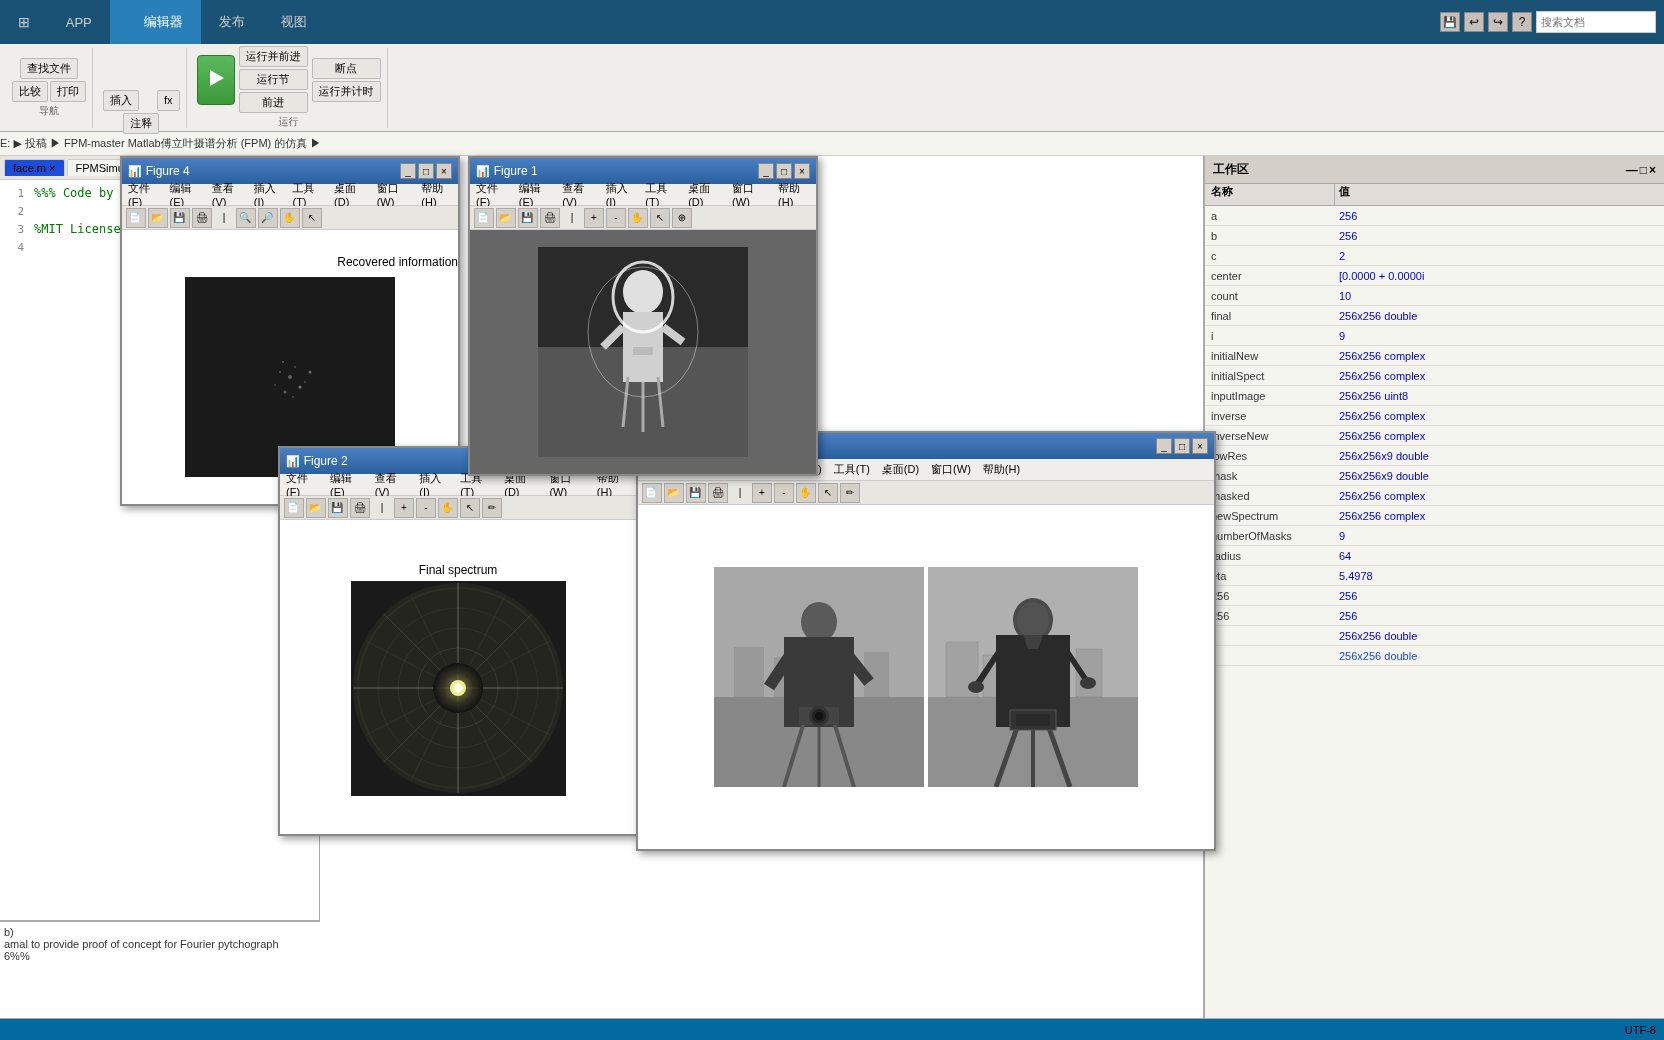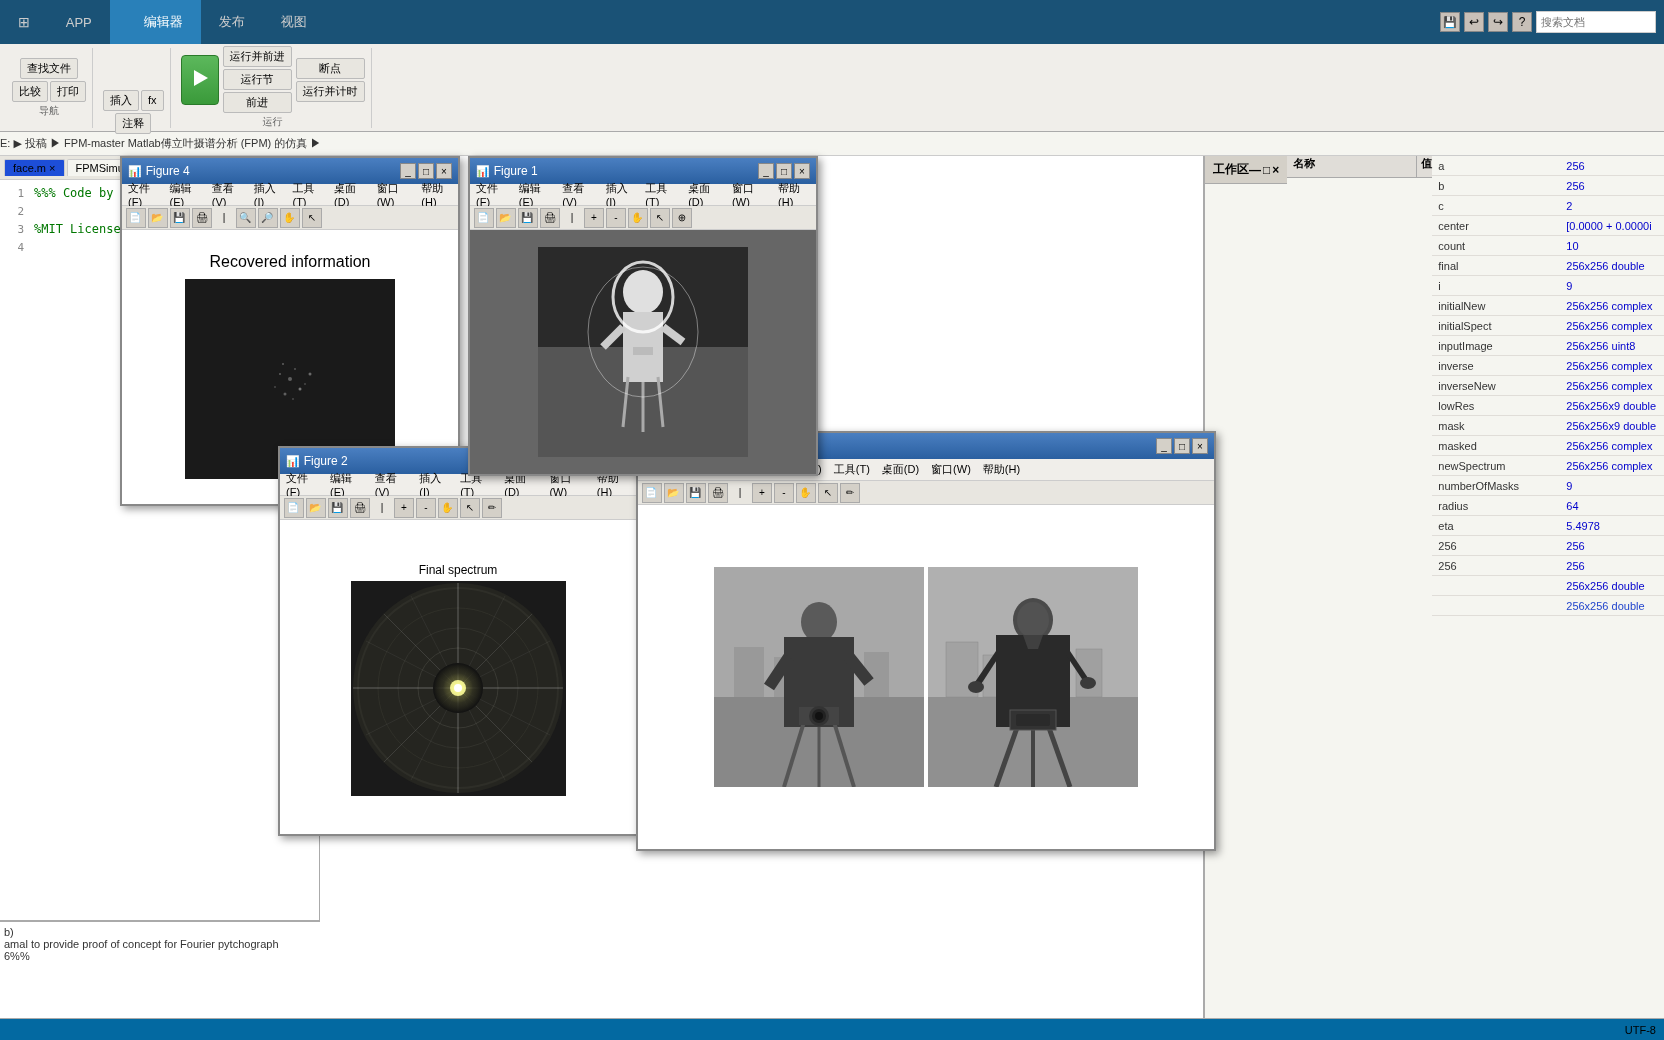--- a/index.html
+++ b/index.html
@@ -84,21 +84,21 @@
     .bottom-panel {
       position: absolute; bottom: 0; left: 0; width: 320px; height: 120px;
       background: #fff; border-top: 2px solid #aaa; font-size: 11px; padding: 4px;
       color: #333; overflow: hidden;
     }
 
     
     .workspace-panel {
       position: absolute; right: 0; top: 0; width: 460px; height: 100%;
       background: #f5f5f0; border-left: 1px solid #aaa;
-      display: flex; flex-direction: row;
+      display: flex; flex-direction: column;
     }
     .workspace-header {
       background: #d4d0c8; height: 28px; display: flex; align-items: center;
       padding: 0 8px; font-size: 12px; font-weight: bold; border-bottom: 1px solid #aaa;
       justify-content: space-between;
     }
     .workspace-table {
       flex: 1; overflow-y: auto; font-size: 11px;
     }
     .ws-row {
@@ -179,21 +179,21 @@
       <button class="toolbar-btn">查找文件</button>
     </div>
     <div style="display:flex;gap:2px;">
       <button class="toolbar-btn">比较</button>
       <button class="toolbar-btn">打印</button>
     </div>
     <div style="font-size:10px;color:#666;">导航</div>
   </div>
 
   <div class="toolbar-section">
-    <div style="display:flex;gap:2px;margin-top:48px;">
+    <div style="display:flex;gap:18px;margin-top:48px;">
       <button class="toolbar-btn">插入</button>
       <button class="toolbar-btn">fx</button>
     </div>
     <div style="display:flex;gap:2px;">
       <button class="toolbar-btn">注释</button>
     </div>
   </div>
 
   <div class="toolbar-section">
     <div style="display:flex;gap:4px;align-items:center;">
@@ -398,21 +398,21 @@
       <div class="fig-tool-btn">💾</div>
       <div class="fig-tool-btn">🖨</div>
       <div class="fig-tool-btn" style="background:none;border:none;">|</div>
       <div class="fig-tool-btn">🔍</div>
       <div class="fig-tool-btn">🔎</div>
       <div class="fig-tool-btn">✋</div>
       <div class="fig-tool-btn">↖</div>
     </div>
     <div class="fig-content">
       <div style="text-align:center;width:100%;">
-        <div style="font-size:16px;margin-bottom:8px;">Recovered information</div>
+        <div style="font-size:12px;margin-bottom:8px;text-align:right;">Recovered information</div>
         
         <svg width="210" height="200" viewBox="0 0 210 200">
           <rect width="210" height="200" fill="#1a1a1a"></rect>
 
           <circle cx="105" cy="100" r="2" fill="white" opacity="0.3"></circle>
           <circle cx="115" cy="110" r="1.5" fill="white" opacity="0.4"></circle>
           <circle cx="95" cy="95" r="1" fill="white" opacity="0.3"></circle>
           <circle cx="120" cy="105" r="1" fill="white" opacity="0.2"></circle>
           <circle cx="100" cy="115" r="1.5" fill="white" opacity="0.3"></circle>
           <circle cx="110" cy="90" r="1" fill="white" opacity="0.25"></circle>

